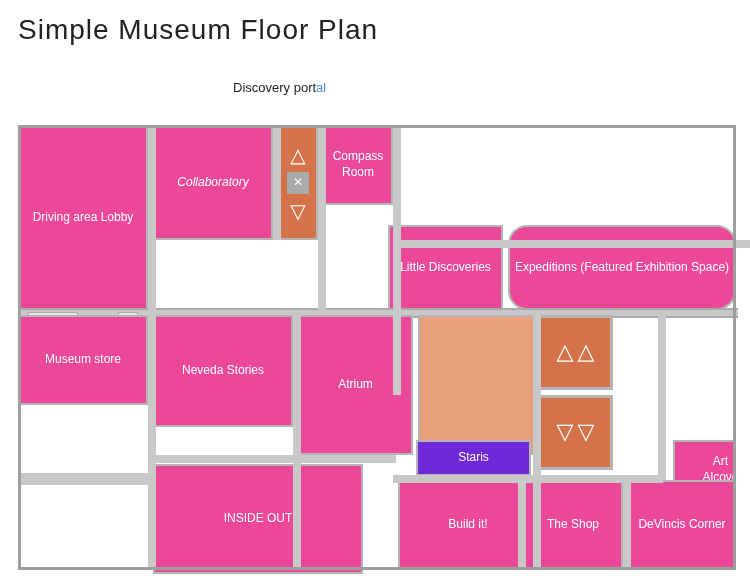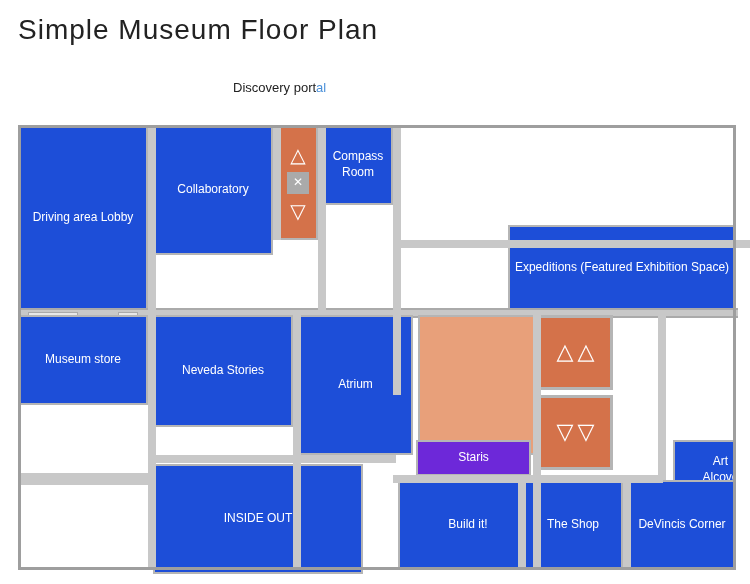--- a/index.html
+++ b/index.html
@@ -25,21 +25,21 @@
     .floor-plan {
       position: absolute;
       top: 80px;
       left: 18px;
       width: 718px;
       height: 490px;
     }
 
     .room {
       position: absolute;
-      background: #1d4ed8;
+      background: #ec4899;
       border: 2px solid #b5b5b5;
       display: flex;
       align-items: center;
       justify-content: center;
       text-align: center;
       color: #fff;
       font-size: 13px;
       font-weight: 500;
       line-height: 1.3;
     }
@@ -69,21 +69,22 @@
     .driving-lobby {
       top: 45px;
       left: 0px;
       width: 130px;
       height: 185px;
     }
     .collaboratory {
       top: 45px;
       left: 135px;
       width: 120px;
-      height: 130px;
+      height: 115px;
+      font-style: italic;
     }
     .compass-room {
       top: 45px;
       left: 305px;
       width: 70px;
       height: 80px;
     }
     .discovery-portal-room {
       top: 45px;
       left: 260px;
@@ -95,20 +96,21 @@
       top: 145px;
       left: 370px;
       width: 115px;
       height: 85px;
     }
     .expeditions {
       top: 145px;
       left: 490px;
       width: 228px;
       height: 85px;
+      border-radius: 19px;
     }
 
     .museum-store {
       top: 235px;
       left: 0px;
       width: 130px;
       height: 90px;
     }
     .nevada-stories {
       top: 235px;
@@ -214,20 +216,23 @@
 
   <div class="room discovery-portal-room" style="flex-direction:column; gap:4px; padding:4px;">
 
     <div style="font-size:20px; color:white;">△</div>
     <div style="background:#aaa; width:22px; height:22px; display:flex; align-items:center; justify-content:center;">
       <span style="color:white; font-size:12px;">✕</span>
     </div>
     <div style="font-size:20px; color:white;">▽</div>
   </div>
 
+  <div class="room little-discoveries">
+    <span class="room-label">Little Discoveries</span>
+  </div>
 
   <div class="room expeditions" style="font-size:12px;">
     <span class="room-label">Expeditions (Featured Exhibition Space)</span>
   </div>
 
   <div style="position:absolute; top:228px; left:0px; width:720px; height:10px; background:#c8c8c8; border-top:2px solid #aaa; border-bottom:2px solid #aaa;">
 
     <div style="position:absolute; left:10px; top:2px; width:50px; height:6px; background:#e8e8e8; border:1px solid #aaa;"></div>
     <div style="position:absolute; left:100px; top:2px; width:20px; height:6px; background:#e8e8e8; border:1px solid #aaa;"></div>
   </div>

